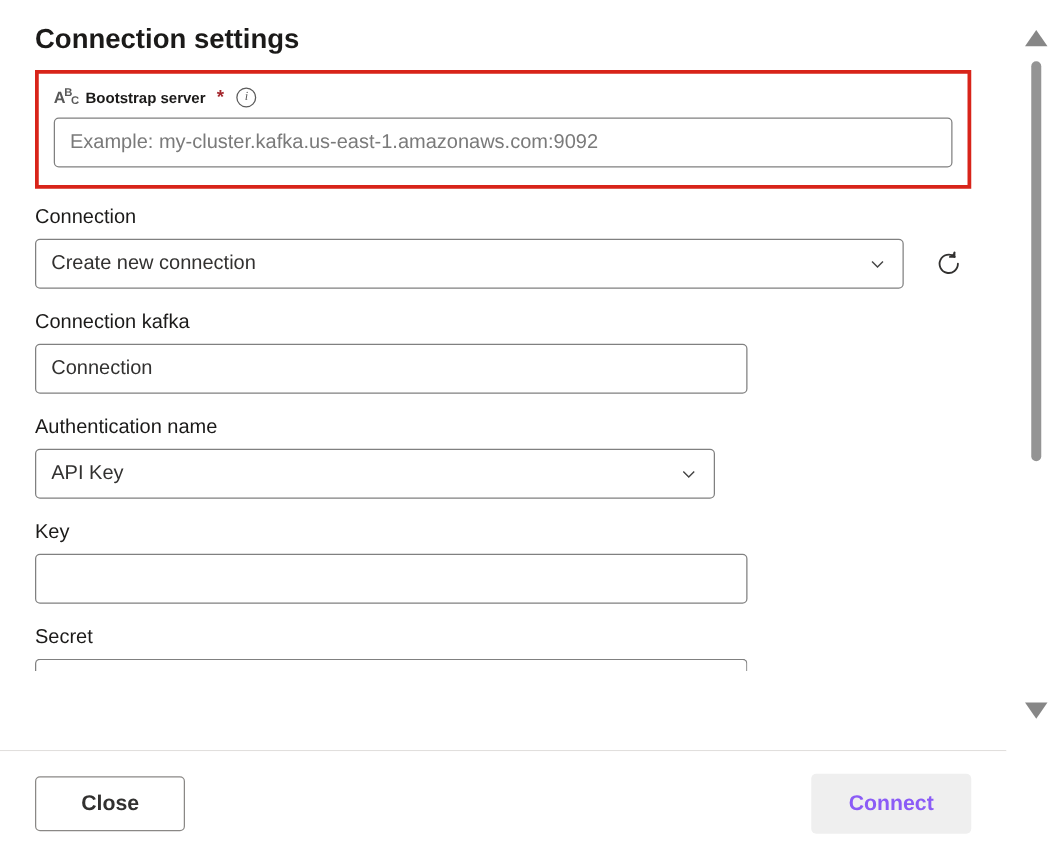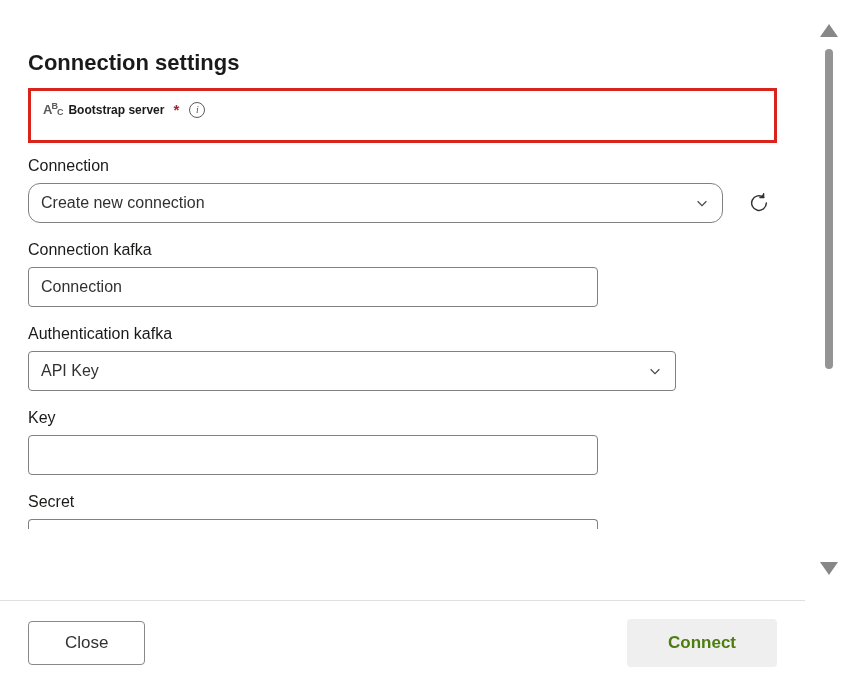--- a/index.html
+++ b/index.html
@@ -19,21 +19,20 @@
   .content-area {
     position: absolute;
     left: 0;
     top: 0;
     right: 45px;
     bottom: 0;
     overflow: hidden;
   }
   .scroll-inner {
     padding: 18px 28px 0 28px;
-    margin-top: 32px;
   }
   h2.section-title {
     font-size: 22px;
     font-weight: 700;
     margin: 0 0 12px 0;
     color: #1b1a19;
   }
   .highlight-box {
     border: 3px solid #d8241a;
     padding: 10px 12px 14px 12px;
@@ -113,21 +112,20 @@
   }
   .select-wrap {
     position: relative;
     display: flex;
     align-items: center;
     gap: 18px;
   }
   .select-wrap .text-input {
     flex: 1;
     padding-right: 40px;
-    border-radius: 12px;
   }
   .select-chevron {
     position: absolute;
     right: 14px;
     top: 50%;
     transform: translateY(-50%);
     pointer-events: none;
   }
   .select-chevron svg {
     width: 14px;
@@ -179,31 +177,31 @@
   .btn-close {
     height: 44px;
     padding: 0 36px;
     border: 1px solid #8a8886;
     border-radius: 4px;
     background: #fff;
     font-size: 17px;
     font-family: inherit;
     color: #323130;
     cursor: pointer;
-    font-weight: 400;
+    font-weight: 700;
   }
   .btn-connect {
     height: 48px;
-    padding: 0 41px;
+    padding: 0 30px;
     border: none;
     border-radius: 4px;
     background: #efefef;
     font-size: 17px;
     font-family: inherit;
-    color: #4d7c0f;
+    color: #8b5cf6;
     font-weight: 600;
     cursor: not-allowed;
   }
   
   .scroll-rail {
     position: absolute;
     right: 10px;
     top: 24px;
     bottom: 110px;
     width: 22px;
@@ -257,20 +255,21 @@
 
       <div class="highlight-box">
         <div class="field-label-row">
           <span class="type-icon">A<sup>B</sup><sub>C</sub></span>
           <span class="field-label">Bootstrap server</span>
           <span class="required-asterisk">*</span>
           <span class="info-icon-wrap">
             <span class="info-icon-inner">i</span>
           </span>
         </div>
+        <input type="text" class="text-input" placeholder="Example: my-cluster.kafka.us-east-1.amazonaws.com:9092" style="">
       </div>
 
 
       <div class="field-group">
         <span class="plain-label">Connection</span>
         <div class="select-wrap">
           <div style="position:relative;flex:1">
             <input type="text" readonly="" class="text-input" value="Create new connection" style="">
             <span class="select-chevron">
               <svg viewBox="0 0 16 16" fill="none" stroke="#444" stroke-width="1.3">
@@ -288,22 +287,22 @@
           </div>
         </div>
       </div>
 
       <div class="field-group">
         <span class="plain-label">Connection kafka</span>
         <input type="text" class="text-input" style="width: 570px;" value="Connection">
       </div>
 
       <div class="field-group">
-        <span class="plain-label">Authentication kafka</span>
-        <div style="position:relative;width:648px">
+        <span class="plain-label">Authentication name</span>
+        <div style="position:relative;width:544px">
           <input type="text" readonly="" class="text-input" value="API Key" style="">
           <span class="select-chevron">
             <svg viewBox="0 0 16 16" fill="none" stroke="#444" stroke-width="1.3">
                 <polyline points="3,6 8,11 13,6"></polyline>
               </svg>
           </span>
         </div>
       </div>
 
       <div class="field-group">

